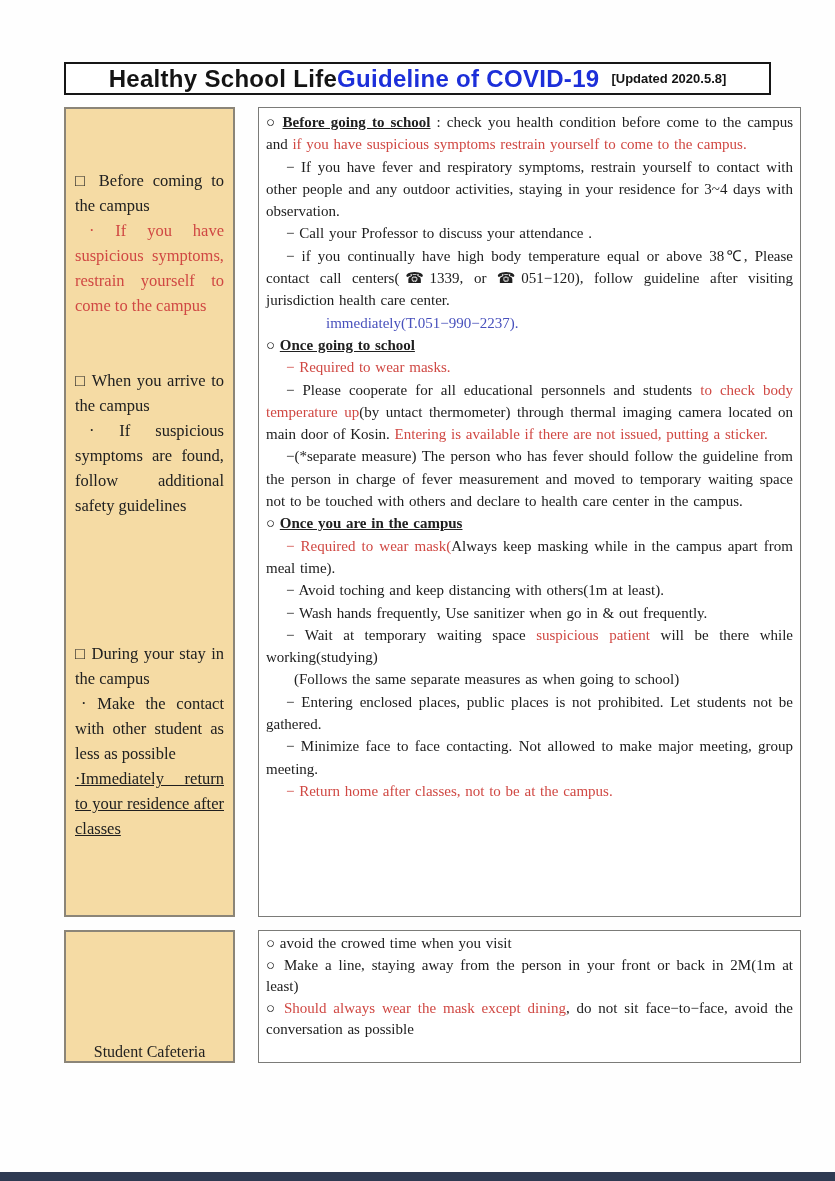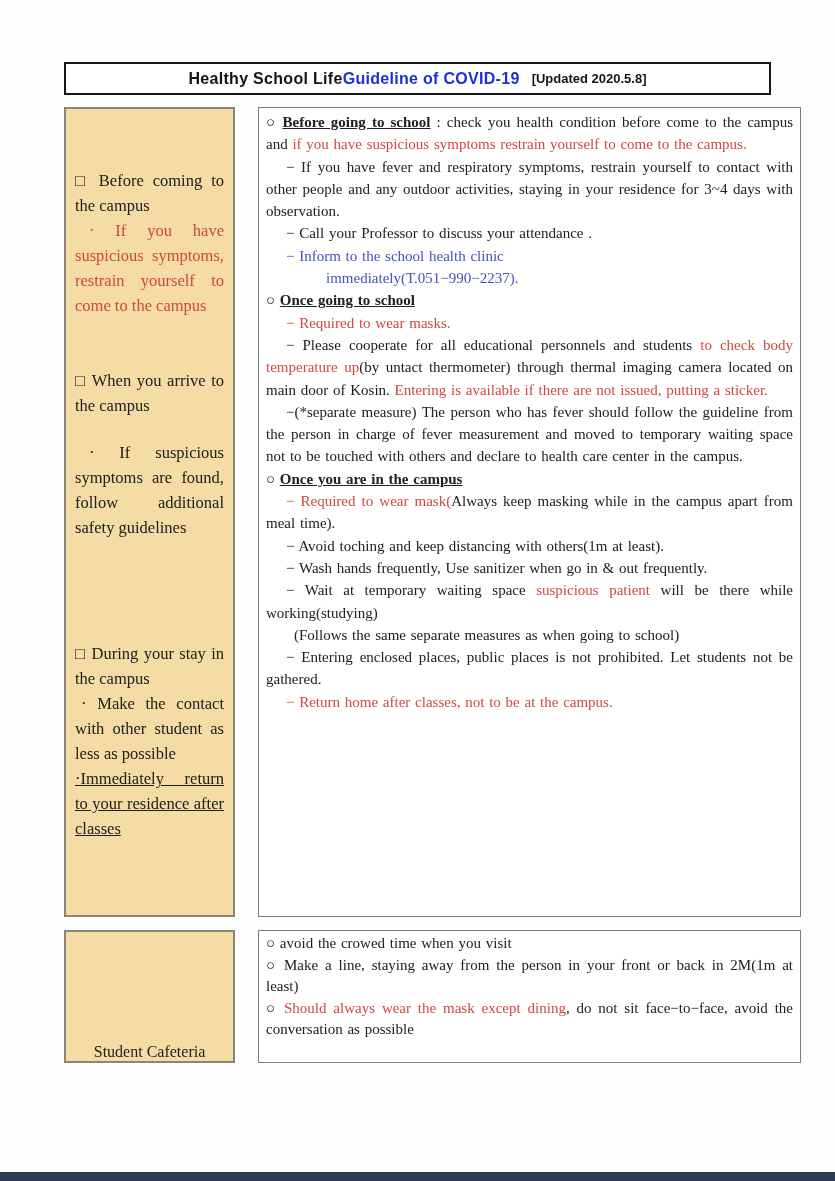--- a/index.html
+++ b/index.html
@@ -10,21 +10,21 @@
     font-family: "Liberation Serif", serif;
     overflow: hidden;
   }
   .title-box {
     position: absolute; left: 64px; top: 62px; width: 707px; height: 33px;
     border: 2px solid #161616; background: #ffffff;
     display: flex; align-items: center; justify-content: center;
     font-family: "Liberation Sans", sans-serif; font-weight: bold;
     white-space: nowrap;
   }
-  .title-main { font-size: 16px; color: #141414; letter-spacing: 0.3px; }
+  .title-main { font-size: 24px; color: #141414; letter-spacing: 0.3px; }
   .title-blue { color: #1c2fd9; }
   .title-upd  { font-size: 13px; color: #141414; margin-left: 12px; }
 
   .sb {
     position: absolute; left: 64px; width: 171px;
     background: #f5dba4; border: 2px solid #8b8578;
   }
   .sb1 { top: 107px; height: 810px; }
   .sb2 {
     top: 930px; height: 133px;
@@ -70,47 +70,48 @@
   <span class="title-upd">[Updated 2020.5.8]</span>
 </div>
 
 <div class="sb sb1">
   <div class="sb-group g1">
       <div class="para" style="text-indent: 0px;"><span style="color: rgb(32, 32, 32);">□ Before coming to the campus</span></div>
       <div class="para" style="text-indent: 14px;"><span style="color: rgb(208, 72, 67);">· If you have suspicious symptoms, restrain yourself to come to the campus</span></div>
     </div>
   <div class="sb-group g2">
       <div class="para" style="text-indent: 0px;"><span style="color: rgb(32, 32, 32);">□ When you arrive to the campus</span></div>
-      <div class="para" style="text-indent: 14px; margin-top: 22px;"><span style="color: rgb(32, 32, 32);">· If suspicious symptoms are found, follow additional safety guidelines</span></div>
+      <div class="para" style="text-indent: 14px;"><span style="color: rgb(32, 32, 32);">· If suspicious symptoms are found, follow additional safety guidelines</span></div>
     </div>
   <div class="sb-group g3">
       <div class="para" style="text-indent: 0px;"><span style="color: rgb(32, 32, 32);">□ During your stay in the campus</span></div>
       <div class="para" style="text-indent: 6px;"><span style="color: rgb(32, 32, 32);">· Make the contact with other student as less as possible</span></div>
       <div class="para" style="text-indent: 0px; text-decoration: underline;"><span style="color: rgb(32, 32, 32);">·Immediately return to your residence after classes</span></div>
     </div>
 </div>
 
 <div class="mc mc1">
   <div class="mc-inner">
       <div class="para" style="text-indent: 0px;"><span style="color: rgb(32, 32, 32);">○ </span><span class="seg-b seg-u" style="color: rgb(32, 32, 32);">Before going to school</span><span style="color: rgb(32, 32, 32);"> : check you health condition before come to the campus and </span><span style="color: rgb(208, 72, 67);">if you have suspicious symptoms restrain yourself to come to the campus.</span></div>
       <div class="para" style="text-indent: 20px;"><span style="color: rgb(32, 32, 32);">− If you have fever and respiratory symptoms, restrain yourself to contact with other people and any outdoor activities, staying in your residence for 3~4 days with observation.</span></div>
       <div class="para" style="text-indent: 20px;"><span style="color: rgb(32, 32, 32);">− Call your Professor to discuss your attendance .</span></div>
-      <div class="para" style="text-indent: 20px;"><span style="color: rgb(71, 80, 188);">− Inform to the school health clinic</span></div>
+      <div class="para" style="text-indent: 20px;"><span style="color: rgb(32, 32, 32);">− if you continually have high body temperature equal or above 38℃, Please contact call centers(☎1339, or ☎051−120), follow guideline after visiting jurisdiction health care center.</span></div>
       <div class="para" style="text-indent: 60px;"><span style="color: rgb(71, 80, 188);">immediately(T.051−990−2237).</span></div>
       <div class="para" style="text-indent: 0px;"><span style="color: rgb(32, 32, 32);">○ </span><span class="seg-b seg-u" style="color: rgb(32, 32, 32);">Once going to school</span></div>
       <div class="para" style="text-indent: 20px;"><span style="color: rgb(208, 72, 67);">− Required to wear masks.</span></div>
       <div class="para" style="text-indent: 20px;"><span style="color: rgb(32, 32, 32);">− Please cooperate for all educational personnels and students </span><span style="color: rgb(208, 72, 67);">to check body temperature up</span><span style="color: rgb(32, 32, 32);">(by untact thermometer) through thermal imaging camera located on main door of Kosin. </span><span style="color: rgb(208, 72, 67);">Entering is available if there are not issued, putting a sticker.</span></div>
       <div class="para" style="text-indent: 20px;"><span style="color: rgb(32, 32, 32);">−(*separate measure) The person who has fever should follow the guideline from the person in charge of fever measurement and moved to temporary waiting space not to be touched with others and declare to health care center in the campus.</span></div>
       <div class="para" style="text-indent: 0px;"><span style="color: rgb(32, 32, 32);">○ </span><span class="seg-b seg-u" style="color: rgb(32, 32, 32);">Once you are in the campus</span></div>
       <div class="para" style="text-indent: 20px;"><span style="color: rgb(208, 72, 67);">− Required to wear mask(</span><span style="color: rgb(32, 32, 32);">Always keep masking while in the campus apart from meal time).</span></div>
       <div class="para" style="text-indent: 20px;"><span style="color: rgb(32, 32, 32);">− Avoid toching and keep distancing with others(1m at least).</span></div>
       <div class="para" style="text-indent: 20px;"><span style="color: rgb(32, 32, 32);">− Wash hands frequently, Use sanitizer when go in &amp; out frequently.</span></div>
       <div class="para" style="text-indent: 20px;"><span style="color: rgb(32, 32, 32);">− Wait at temporary waiting space </span><span style="color: rgb(208, 72, 67);">suspicious patient</span><span style="color: rgb(32, 32, 32);"> will be there while working(studying)</span></div>
       <div class="para" style="text-indent: 28px;"><span style="color: rgb(32, 32, 32);">(Follows the same separate measures as when going to school)</span></div>
       <div class="para" style="text-indent: 20px;"><span style="color: rgb(32, 32, 32);">− Entering enclosed places, public places is not prohibited. Let students not be gathered.</span></div>
+      <div class="para" style="text-indent: 20px;"><span style="color: rgb(32, 32, 32);">− Minimize face to face contacting. Not allowed to make major meeting, group meeting.</span></div>
       <div class="para" style="text-indent: 20px;"><span style="color: rgb(208, 72, 67);">− Return home after classes, not to be at the campus.</span></div>
     </div>
 </div>
 
 <div class="sb sb2">
   <span>Student Cafeteria</span>
 </div>
 
 <div class="mc mc2">
   <div class="mc-inner">

